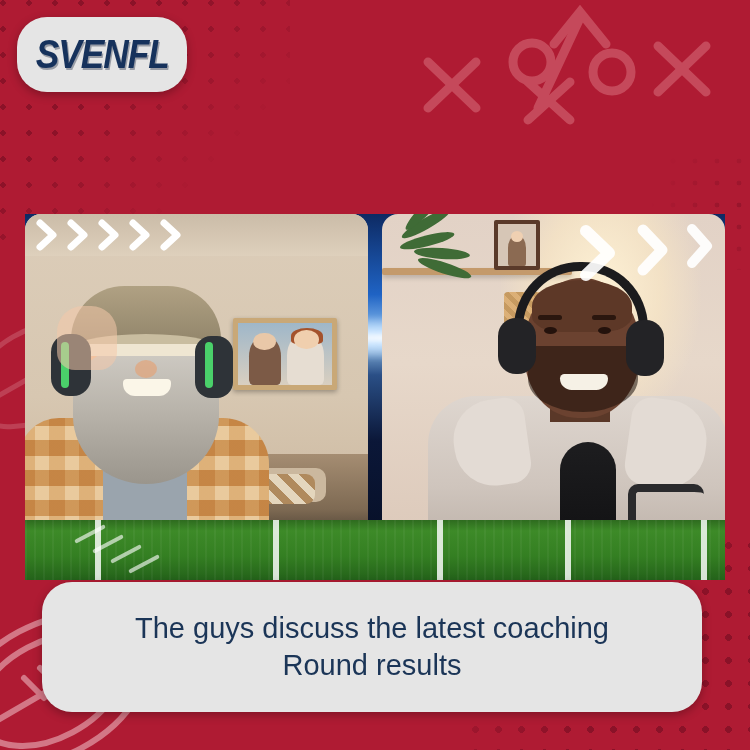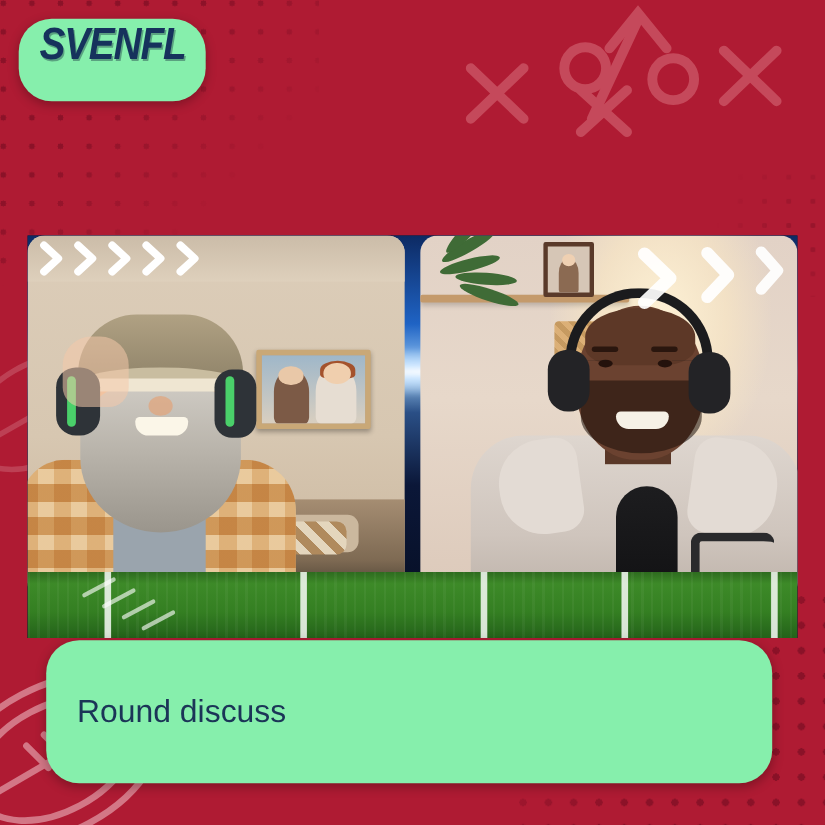--- a/index.html
+++ b/index.html
@@ -201,23 +201,23 @@
     position:absolute; right:24px; bottom:0; width:76px; height:62px;
     border:8px solid #2a2a2c; border-radius:10px; border-right:none;
   }
 
   
   .chev-left { position:absolute; left:8px; top:4px; display:flex; gap:1px; z-index:6; }
   .chev-right{ position:absolute; right:6px; top:8px; display:flex; gap:4px; z-index:6; }
 
   
   .panel {
-    position:absolute; background:#86efac; border-radius:26px;
+    position:absolute; background:#e5e5e5; border-radius:26px;
     box-shadow:0 3px 10px rgba(0,0,0,.28);
-    display:flex; align-items:flex-start; justify-content:center;
+    display:flex; align-items:center; justify-content:center;
   }
   .panel-brand {
     left:17px; top:17px; width:170px; height:75px; border-radius:30px; z-index:4;
   }
   .brand-text {
     font-family:"Liberation Sans", sans-serif;
     font-weight:bold; font-style:italic;
     font-size:41px; letter-spacing:-1.2px;
     color:#16325C; transform:scaleX(.86); white-space:nowrap;
     text-shadow:1.5px 1.5px 0 rgba(10,20,45,.35);
@@ -424,16 +424,17 @@
       <div class="hash" style="left:102px; top:42px;"></div>
     </div>
   </div>
 
   <div class="panel panel-brand">
     <span class="brand-text">SVENFL</span>
   </div>
 
 
   <div class="panel panel-caption">
-    <span class="caption-line">Round discuss</span>
+    <span class="caption-line">The guys discuss the latest coaching</span>
+    <span class="caption-line">Round results</span>
   </div>
 
 </div>
 
 </body></html>

